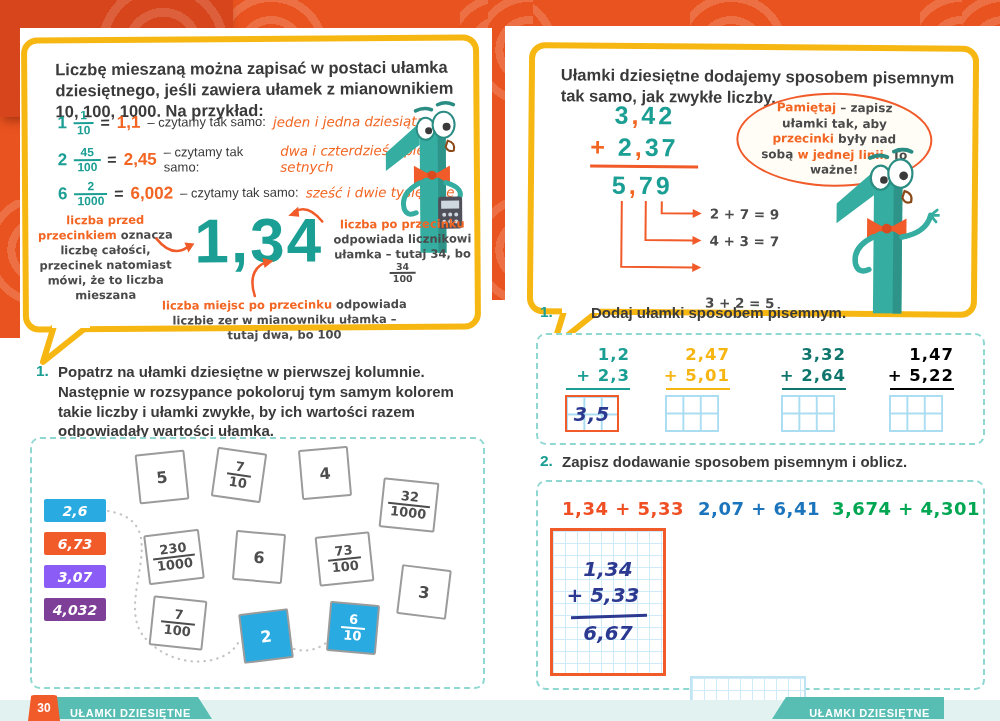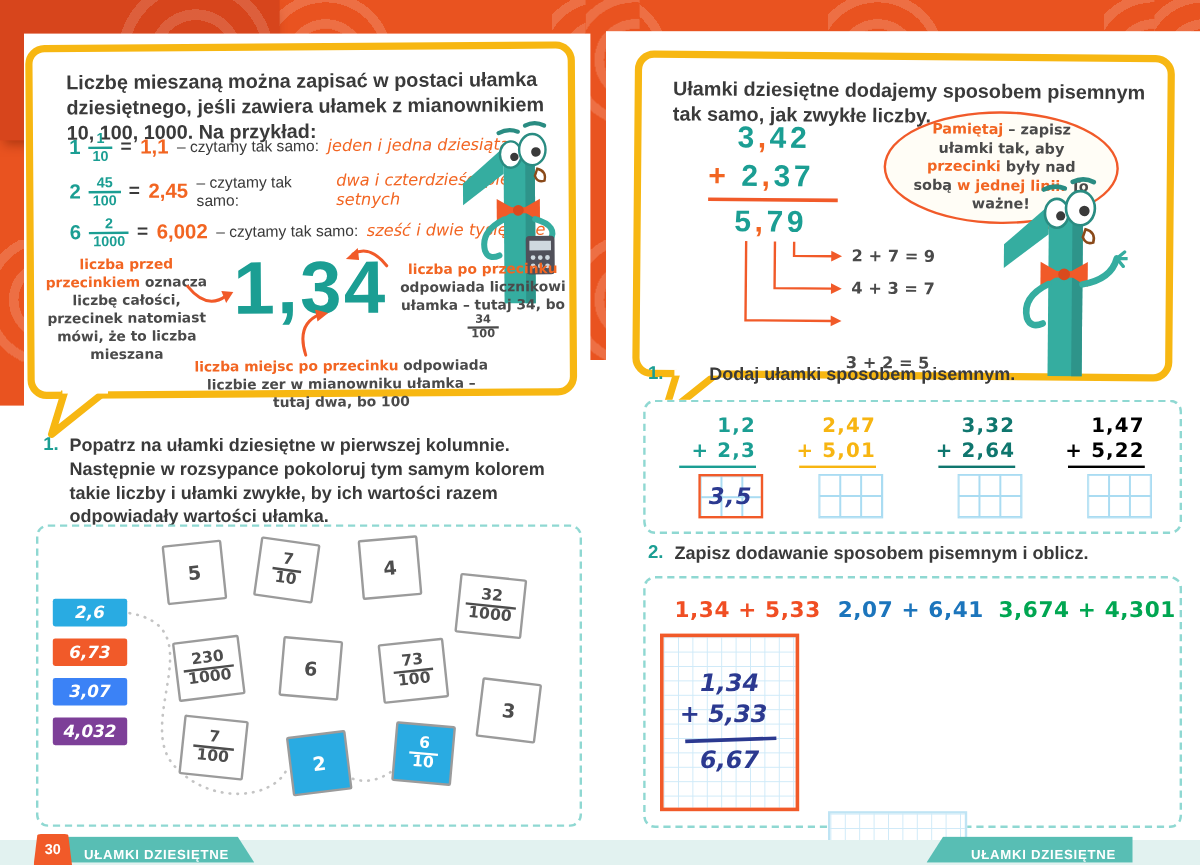--- a/index.html
+++ b/index.html
@@ -54,21 +54,21 @@
   .tile{width:50px;height:50px;background:#fff;border:2px solid #9b9b9b;border-radius:2px;
         display:flex;align-items:center;justify-content:center;color:#4d4d4d;font-weight:bold;
         font-size:16px;box-sizing:border-box;}
   .tile .frac{font-size:13px;}
   .tile.blue{background:#29abe2;border-color:#9b9b9b;color:#fff;}
 
   
   .addcol{width:76px;font-weight:bold;font-size:16.5px;letter-spacing:1px;}
   .addcol .line{text-align:right;padding-right:8px;line-height:1.25;}
   .addcol .rule{border-top:2.5px solid currentColor;margin:2px 0 0 4px;width:64px;}
-  .mini-grid{width:54px;height:37px;margin:5px 0 0 20px;border:1.5px solid #aadcf2;box-sizing:border-box;
+  .mini-grid{width:54px;height:37px;margin:5px 0 0 3px;border:1.5px solid #aadcf2;box-sizing:border-box;
       background-image:linear-gradient(#aadcf2 1.5px,transparent 1.5px),linear-gradient(90deg,#aadcf2 1.5px,transparent 1.5px);
       background-size:17.4px 17.5px;background-position:-1px -1px;position:relative;background-color:#fff;}
   .mini-grid.answered{border:2px solid #f15a29;}
   .mini-grid .ans{position:absolute;inset:0;display:flex;align-items:center;justify-content:center;
       font-style:italic;font-weight:bold;font-size:19px;color:#2b3990;}
 
   
   .big-grid{width:116px;height:148px;box-sizing:border-box;border:2px solid #bfe4f4;background-color:#fff;
       background-image:linear-gradient(#cfeaf8 1px,transparent 1px),linear-gradient(90deg,#cfeaf8 1px,transparent 1px);
       background-size:12px 12px;position:relative;}
@@ -214,21 +214,21 @@
 
   <div class="abs dashedbox" style="left:30px;top:437px;width:455px;height:252px;"></div>
 
   <svg class="abs" style="left:30px;top:437px;" width="455" height="252">
     <path d="M78,74 C150,86 78,168 118,204 C148,234 196,228 208,206" stroke="#c4c4c4" stroke-width="2.2" fill="none" stroke-linecap="round" stroke-dasharray="0.5,6"></path>
     <path d="M264,212 C276,216 288,212 296,206" stroke="#c4c4c4" stroke-width="2.2" fill="none" stroke-linecap="round" stroke-dasharray="0.5,6"></path>
   </svg>
 
   <div class="abs chip hand" style="left: 44px; top: 499px; background: rgb(41, 171, 226);">2,6</div>
   <div class="abs chip hand" style="left: 44px; top: 532px; background: rgb(241, 90, 41);">6,73</div>
-  <div class="abs chip hand" style="left: 44px; top: 565px; background: #3b82f6;">3,07</div>
+  <div class="abs chip hand" style="left: 44px; top: 565px; background: #8b5cf6;">3,07</div>
   <div class="abs chip hand" style="left: 44px; top: 598px; background: rgb(125, 63, 152);">4,032</div>
 
   <div class="abs tile hand" style="left:137px;top:452px;transform:rotate(-6deg);">
       <span>5</span>
     </div>
   <div class="abs tile hand" style="left:214px;top:450px;transform:rotate(8deg);">
       <span class="frac">
         <span class="num">7</span>
         <span class="den">10</span>
       </span>

